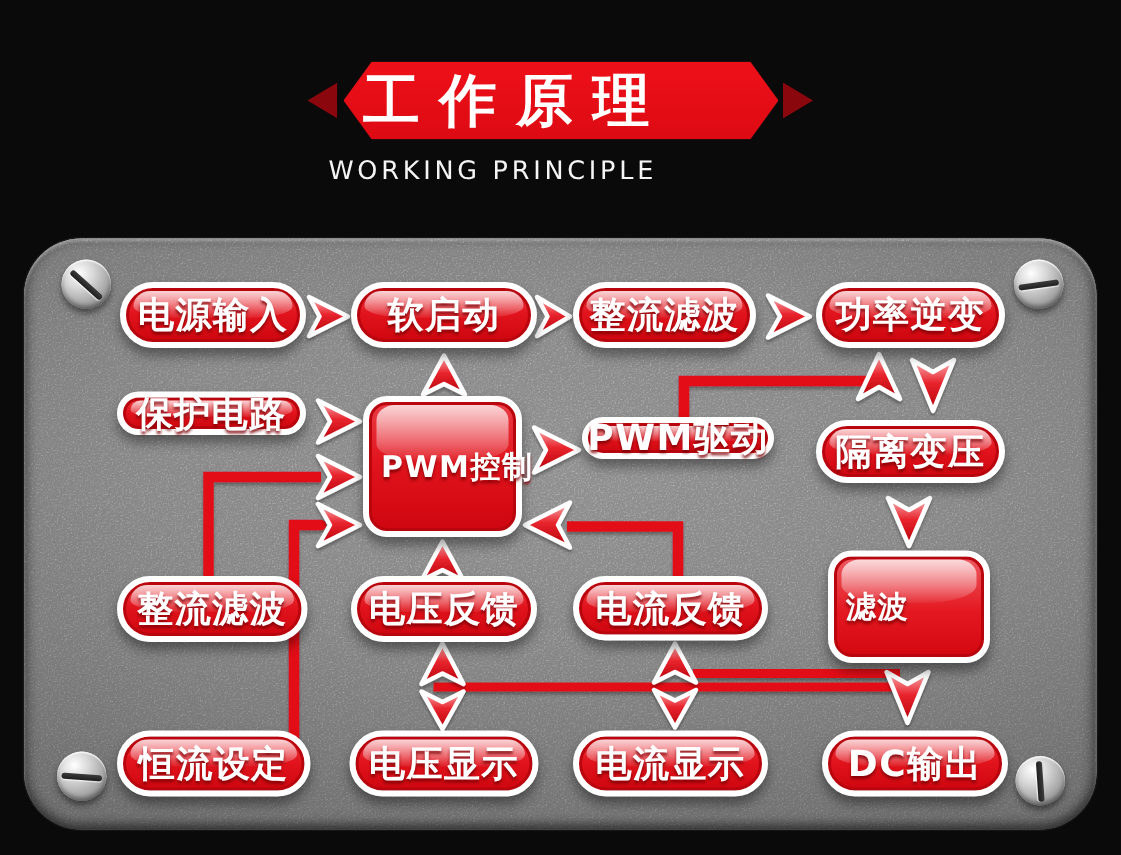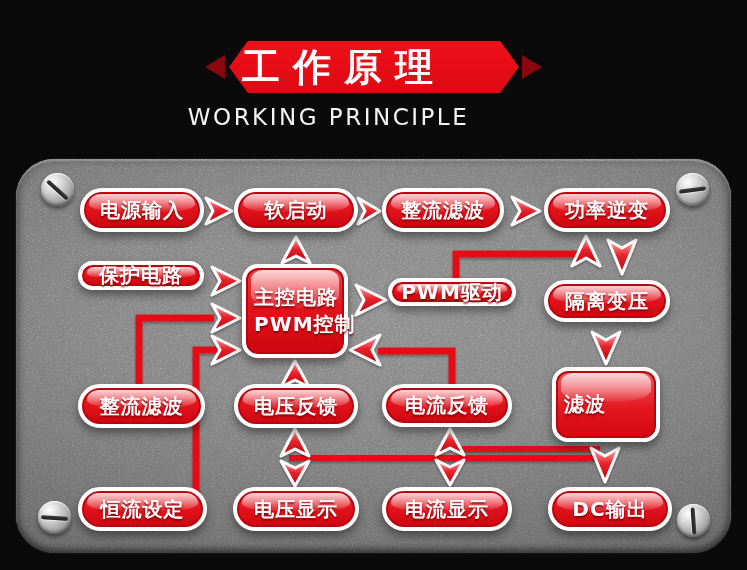--- a/index.html
+++ b/index.html
@@ -17,21 +17,21 @@
   }
   .banner-title{
     color:#fff;font-size:38px;font-weight:bold;letter-spacing:13px;
     padding-left:13px;white-space:nowrap;
   }
   .wing{position:absolute;width:20px;height:24px;top:55px;background:#8a070d;z-index:2;}
   .wing.l{left:205px;clip-path:polygon(100% 0,0 50%,100% 100%);}
   .wing.r{left:522px;clip-path:polygon(0 0,100% 50%,0 100%);}
   .subtitle{
     position:absolute;top:104px;left:0;width:657px;text-align:center;
-    color:#f5f5f5;font-size:23px;letter-spacing:2.5px;
+    color:#f5f5f5;font-size:17px;letter-spacing:2.5px;
   }
   
   .plate{
     position:absolute;left:16px;top:159px;width:715px;height:394px;border-radius:38px;
     background:radial-gradient(ellipse 130% 100% at 50% 38%,
       #dddddd 0%,#d0d0d0 30%,#b6b6b6 55%,#9a9a9a 78%,#848484 100%);
     box-shadow:inset 0 2px 2px rgba(255,255,255,.75),
                inset 0 -4px 7px rgba(0,0,0,.42),
                inset 4px 0 8px rgba(0,0,0,.18),
                inset -4px 0 8px rgba(0,0,0,.24),
@@ -51,21 +51,21 @@
   }
   
   .wires{position:absolute;left:0;top:0;width:747px;height:570px;z-index:2;pointer-events:none;}
   
   .pill{
     position:absolute;z-index:3;box-sizing:border-box;
     border-radius:26px;border:4px solid #fff;
     background:linear-gradient(180deg,#ea3d45 0%,#e2141d 46%,#ce060f 100%);
     box-shadow:0 5px 8px rgba(0,0,0,.4),inset 0 0 0 2px #b9050e;
     display:flex;align-items:center;justify-content:center;
-    color:#fff;font-weight:bold;font-size:20px;
+    color:#fff;font-weight:bold;font-size:24px;
   }
   .pill::before{
     content:"";position:absolute;left:5px;right:5px;top:2px;height:50%;
     border-radius:20px 20px 50% 50% / 18px 18px 14px 14px;
     background:linear-gradient(180deg,rgba(255,255,255,.78) 0%,rgba(255,255,255,.28) 70%,rgba(255,255,255,.05) 100%);
   }
   .pill span{position:relative;letter-spacing:1px;text-shadow:0 2px 2px rgba(125,0,6,.85);white-space:nowrap;}
   .cbox{
     border-radius:16px;flex-direction:column;align-items:flex-start;justify-content:center;
     padding:4px 8px;font-size:20px;line-height:1.33;
@@ -156,21 +156,20 @@
   <span>整流滤波</span>
   </div>
 <div class="pill" style="left:544px;top:188px;width:126px;height:44px">
   <span>功率逆变</span>
   </div>
 
 <div class="pill" style="left:78px;top:261px;width:126px;height:29px">
   <span>保护电路</span>
   </div>
 <div class="pill cbox" style="left:242px;top:264px;width:106px;height:94px">
-  <span>主控电路</span>
   <span>PWM控制</span>
   </div>
 <div class="pill" style="left:388px;top:278px;width:128px;height:28px">
   <span>PWM驱动</span>
   </div>
 <div class="pill" style="left:544px;top:280px;width:126px;height:42px">
   <span>隔离变压</span>
   </div>
 
 <div class="pill" style="left:78px;top:384px;width:127px;height:44px">

